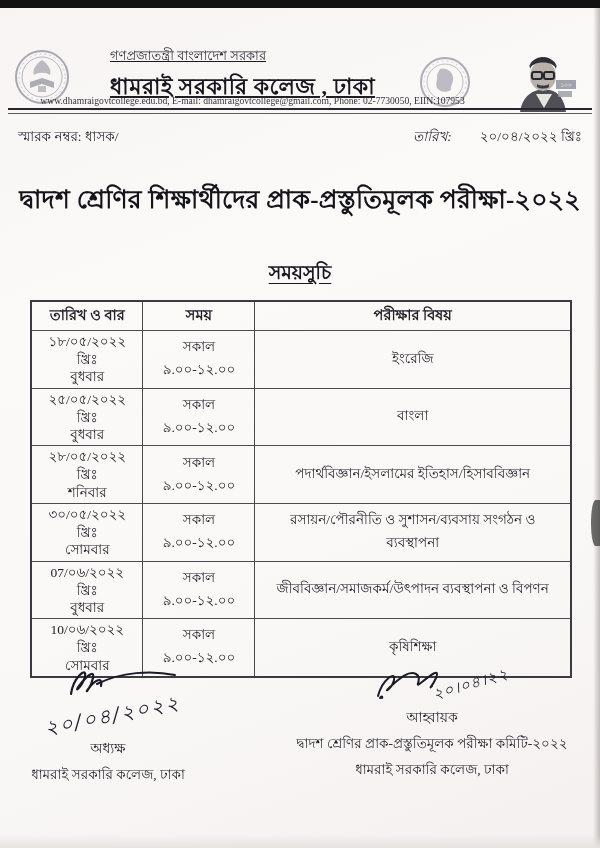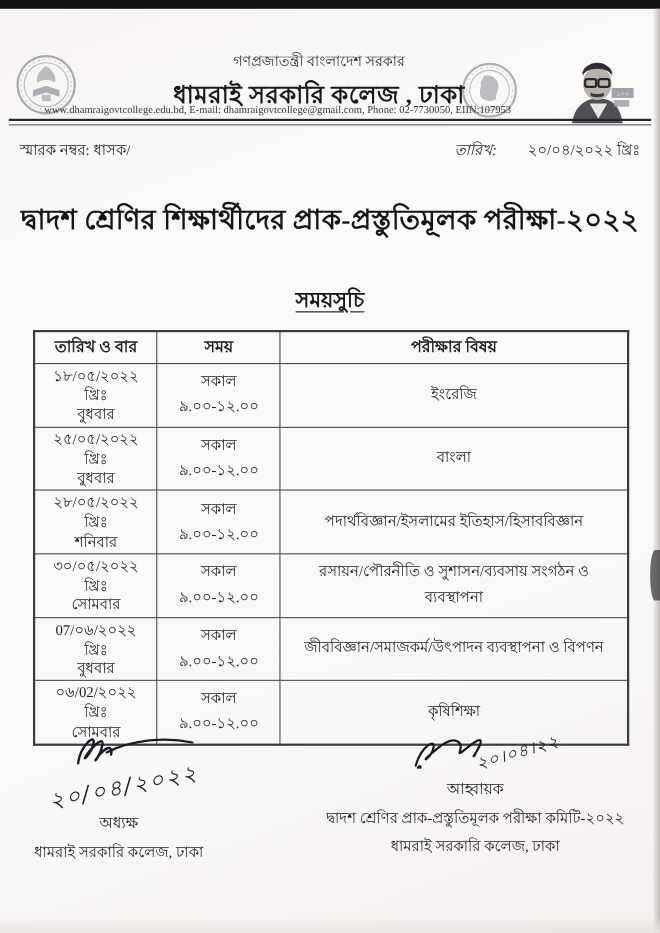--- a/index.html
+++ b/index.html
@@ -13,21 +13,21 @@
   .scan-right{position:absolute;top:8px;right:0;bottom:0;width:7px;
     background:linear-gradient(to left,#c2bcb9,rgba(255,255,255,0));}
   .scan-smudge{position:absolute;right:0;top:500px;width:9px;height:46px;background:#3c3c3c;
     border-radius:60% 0 0 60%;opacity:.75;}
   .scan-bottom{position:absolute;left:0;right:0;bottom:0;height:14px;
     background:linear-gradient(to top,#e7e3e1,rgba(255,255,255,0));}
 
   
   .seal{position:absolute;border-radius:50%;}
   .seal svg{display:block;}
-  .hdr-text{position:absolute;top:46px;left:110px;width:360px;text-align:center;}
+  .hdr-text{position:absolute;top:46px;left:110px;width:360px;text-decoration:underline;}
   .govt-line{font-size:13px;color:#2b2b33;}
   .college-name{font-size:22px;font-weight:bold;color:#17171d;margin-top:2px;letter-spacing:.5px;}
   .contact-line{position:absolute;top:95px;left:25px;width:455px;text-align:center;
     font-size:9.6px;color:#33333b;font-family:Liberation Serif, serif;}
   .rule{position:absolute;top:108px;left:8px;width:584px;height:3px;
     border-top:2px solid #26262c;border-bottom:1px solid #5a5a60;}
 
   
   .memo-row{position:absolute;top:126px;left:18px;width:564px;display:flex;font-size:13.5px;color:#26262e;}
   .memo-left{flex:0 0 auto;}
@@ -178,21 +178,21 @@
       <tr>
         <td>
             <span class="cell-date">07/০৬/২০২২ খ্রিঃ</span>
             <span class="cell-day">বুধবার</span>
           </td>
         <td>সকাল ৯.০০-১২.০০</td>
         <td>জীববিজ্ঞান/সমাজকর্ম/উৎপাদন ব্যবস্থাপনা ও বিপণন</td>
       </tr>
       <tr>
         <td>
-            <span class="cell-date">০৬/02/২০২২ খ্রিঃ</span>
+            <span class="cell-date">10/০৬/২০২২ খ্রিঃ</span>
             <span class="cell-day">সোমবার</span>
           </td>
         <td>সকাল ৯.০০-১২.০০</td>
         <td>কৃষিশিক্ষা</td>
       </tr>
     </tbody>
   </table>
 
   <div class="sig-left">
     <div class="sig-scribble">

